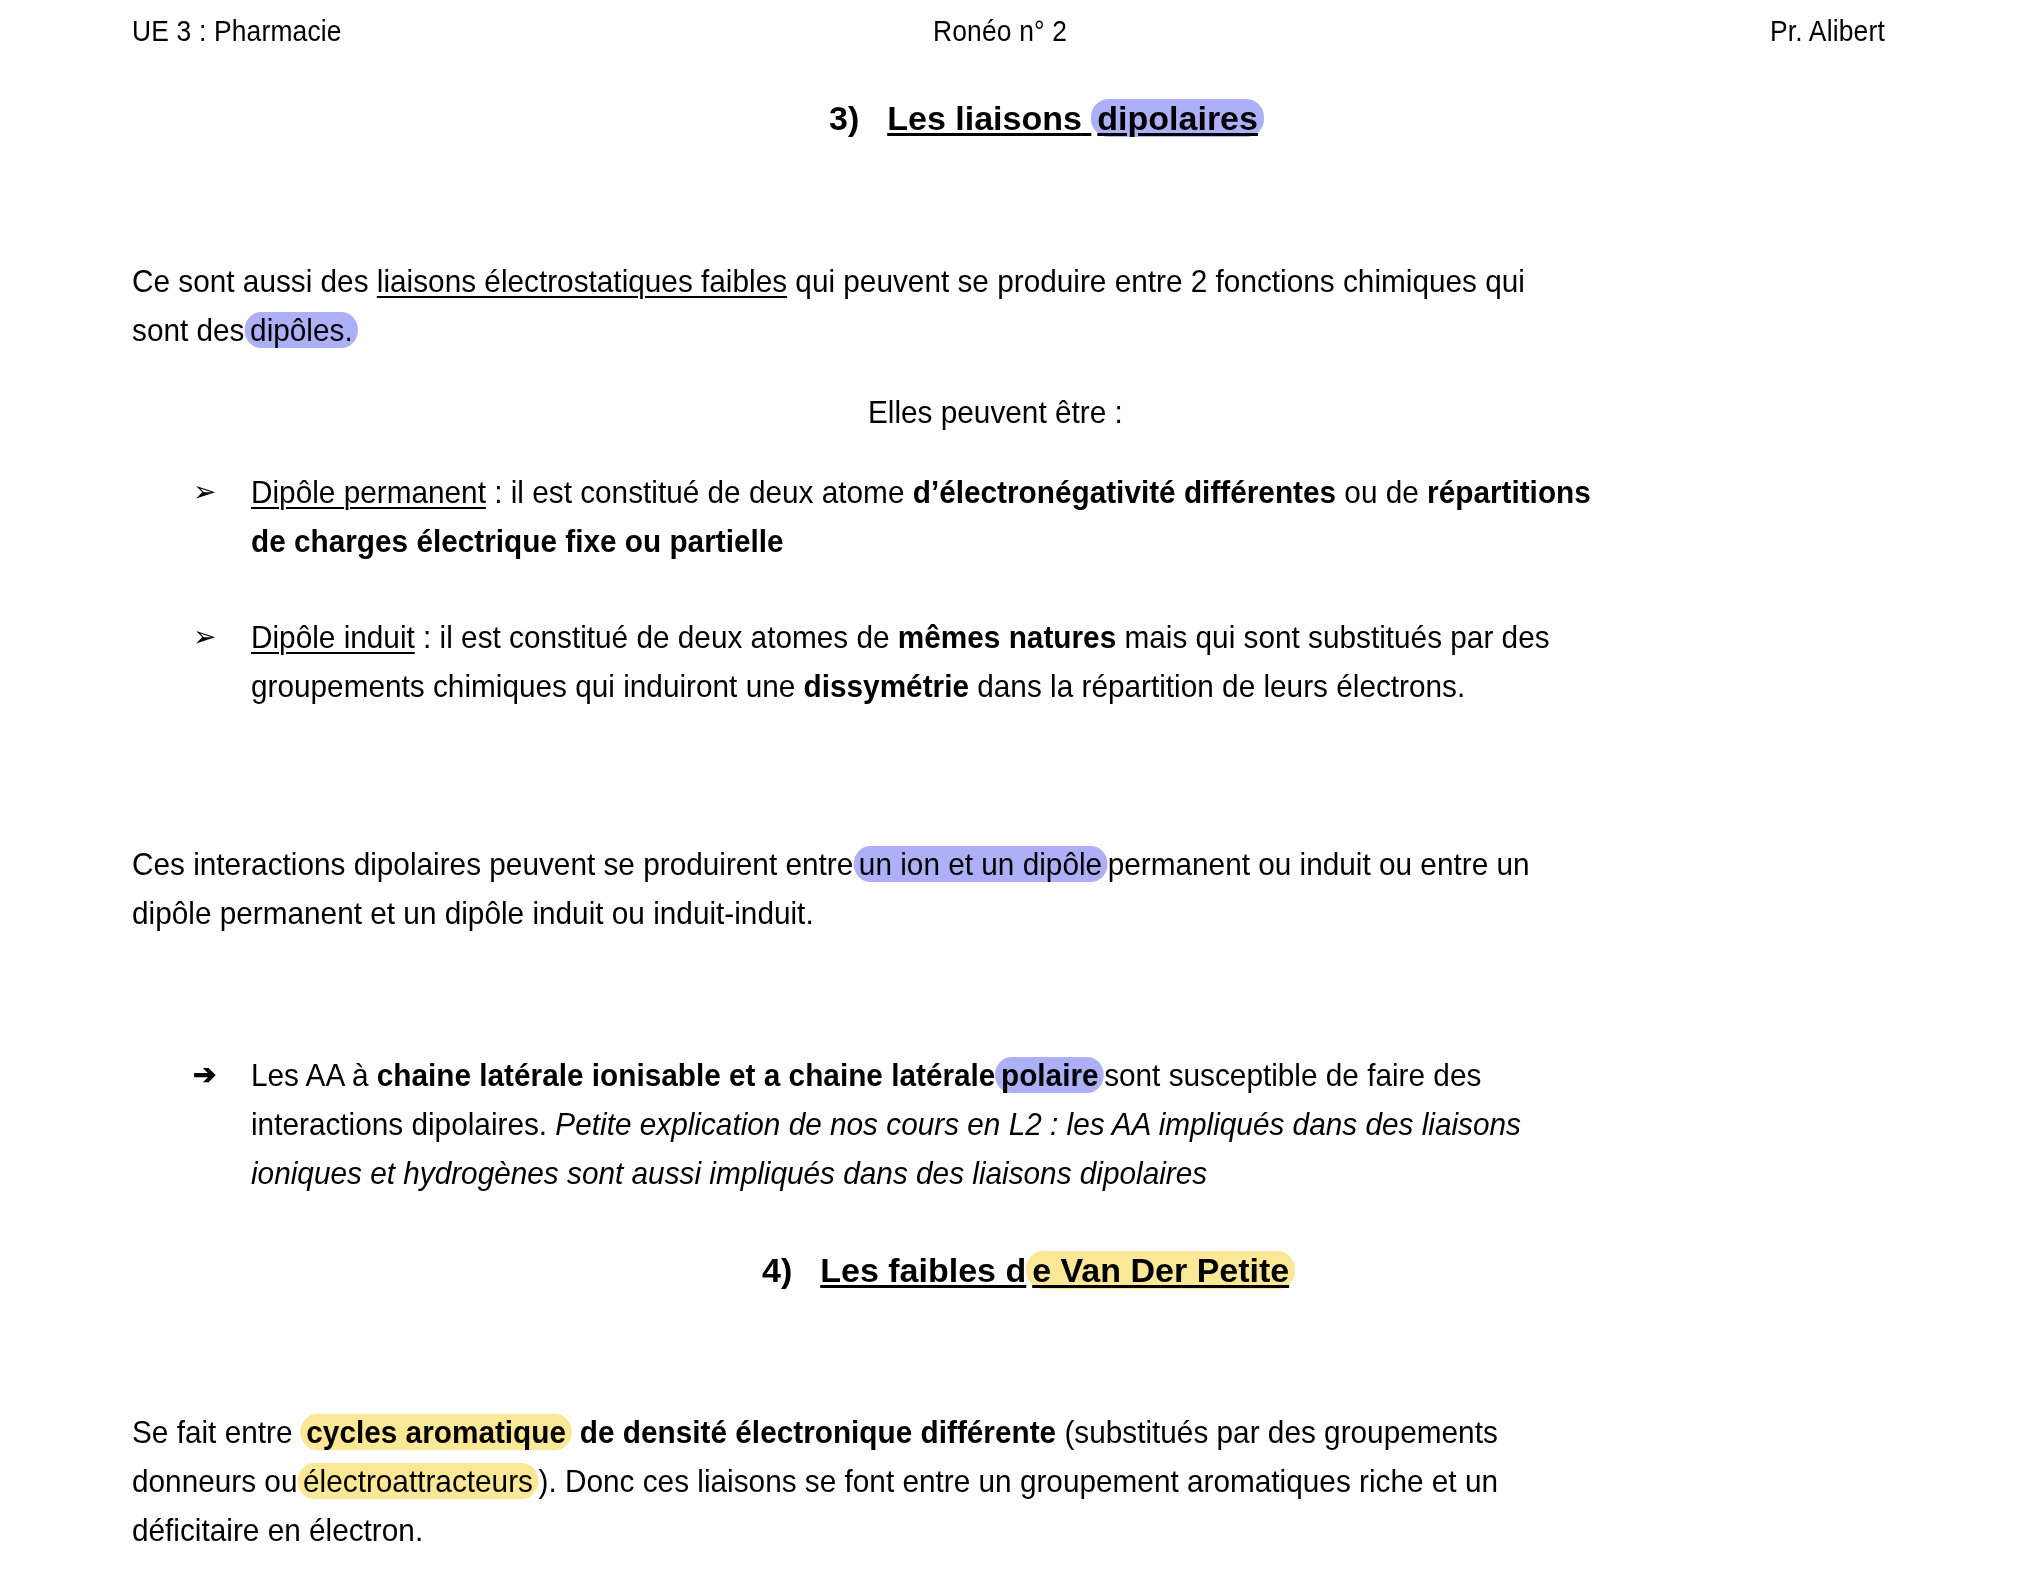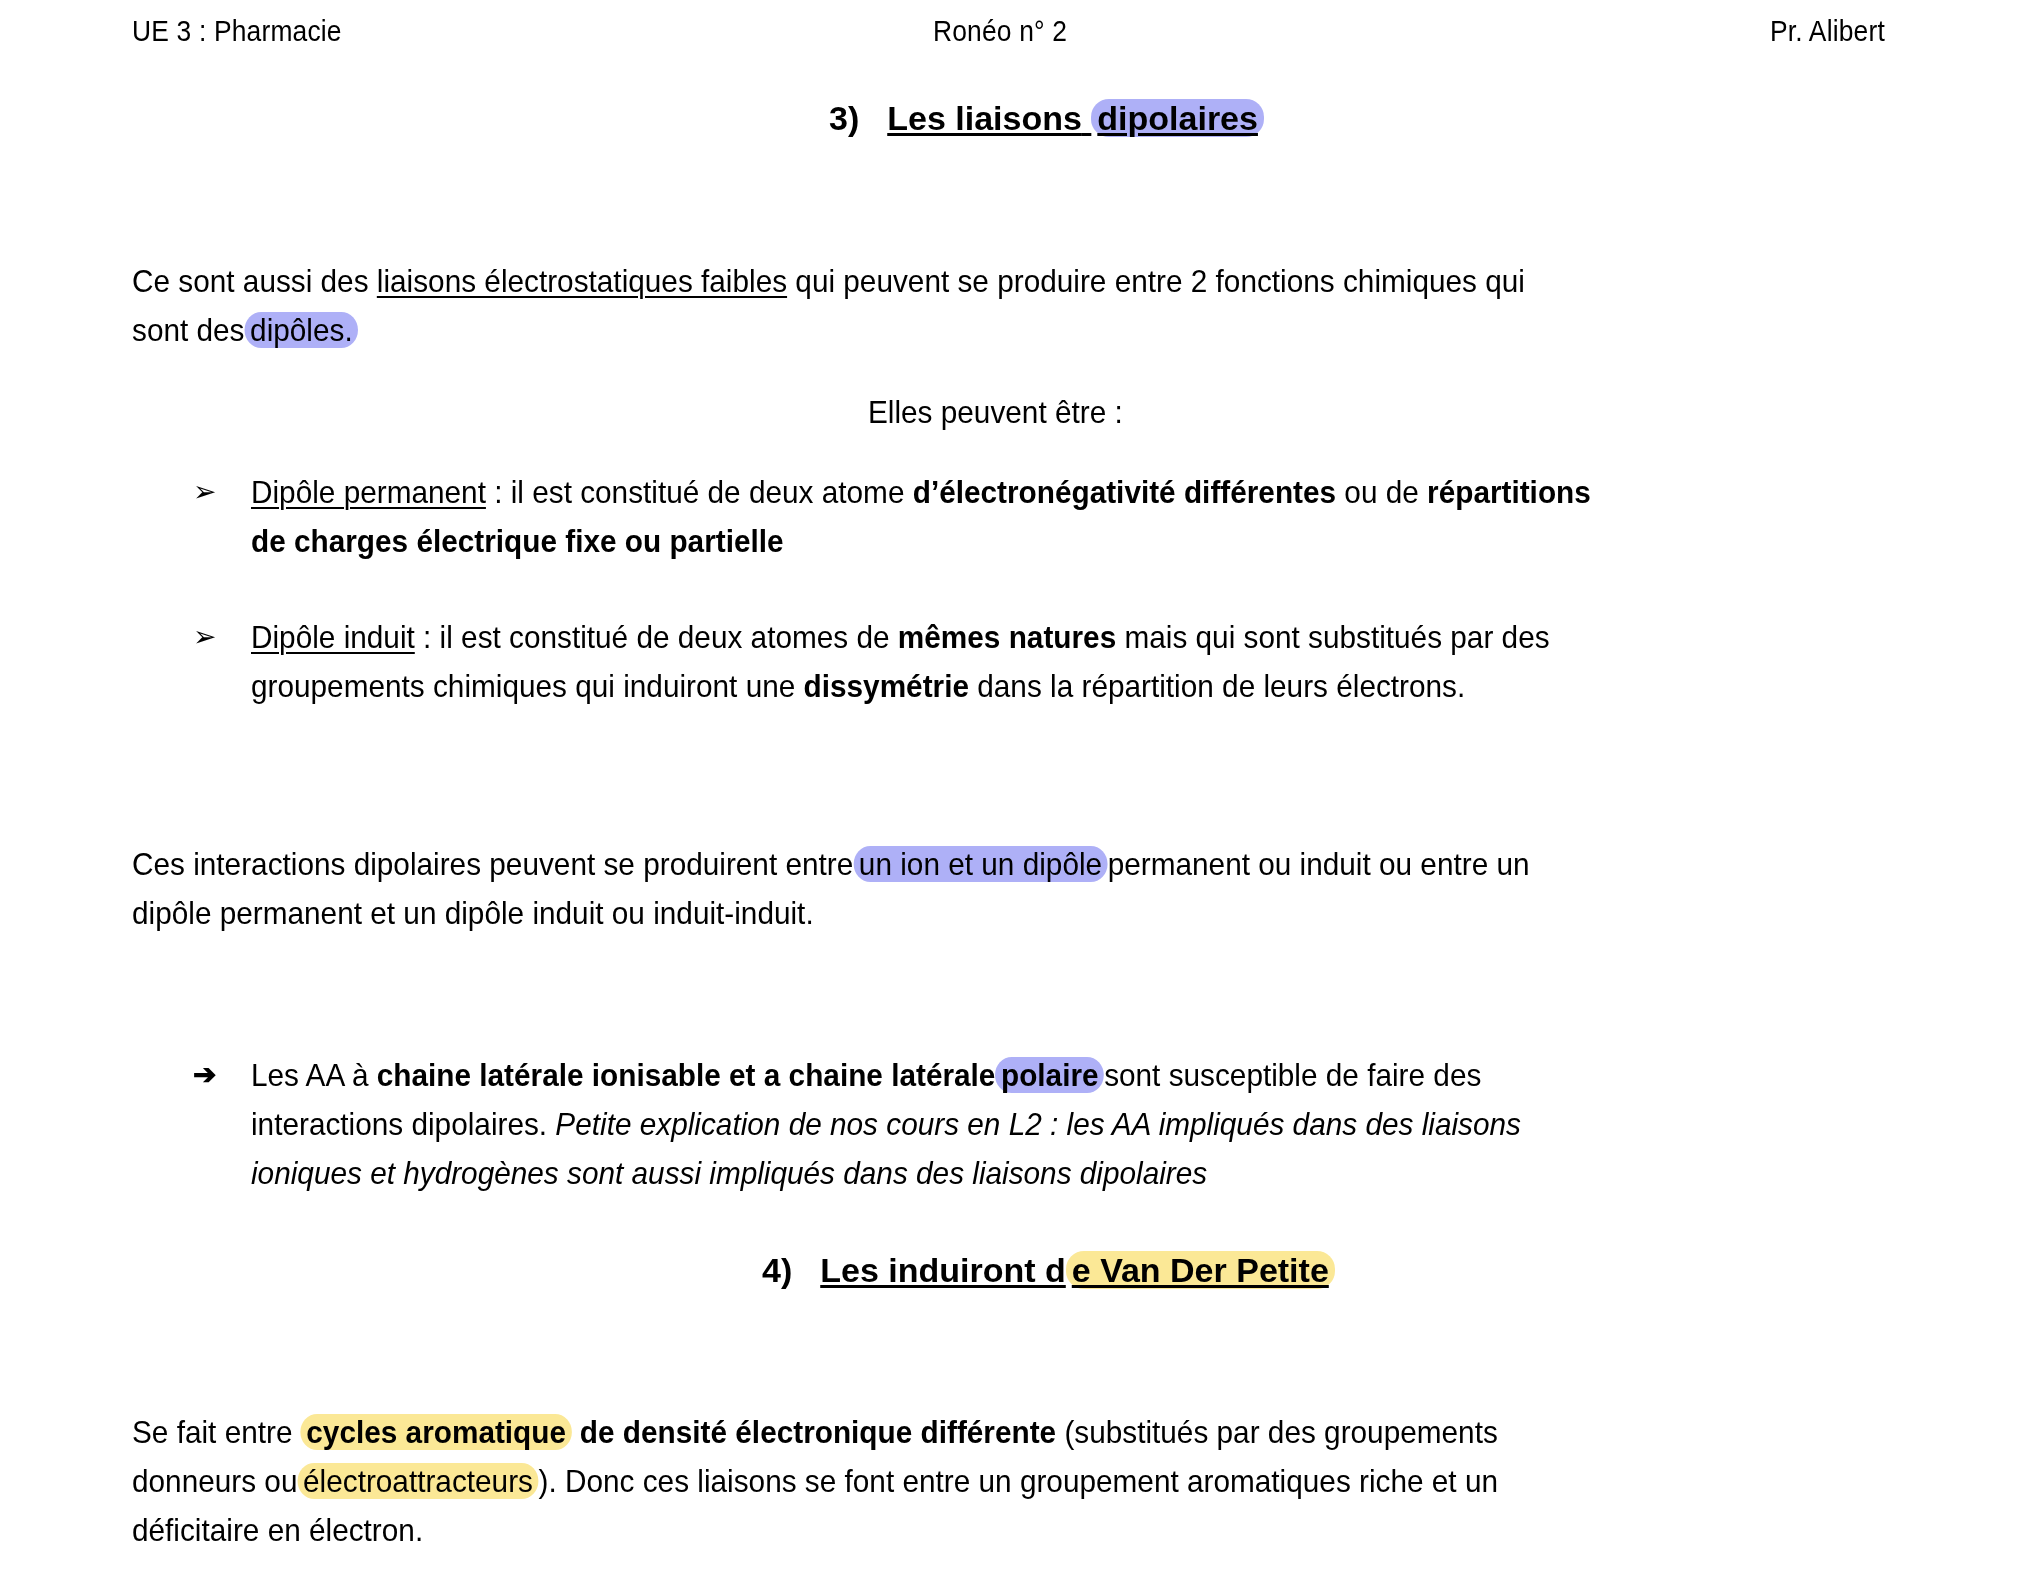--- a/index.html
+++ b/index.html
@@ -65,21 +65,21 @@
   <span>Les AA à </span><b>chaine latérale ionisable et a chaine latérale</b><b class="hl-blue">polaire</b><span>sont susceptible de faire des</span>
 </div>
 <div class="line" style="left:251px; top:1104px;">
   <span>interactions dipolaires. </span><i>Petite explication de nos cours en L2 : les AA impliqués dans des liaisons</i>
 </div>
 <div class="line" style="left:251px; top:1153px;">
   <i>ioniques et hydrogènes sont aussi impliqués dans des liaisons dipolaires</i>
 </div>
 
 <div class="heading" style="left:762px; top:1250px;">
-  <span class="num">4)</span><span class="title"><span>Les induiront d</span><span class="hl-yellow">e Van Der Petite</span></span>
+  <span class="num">4)</span><span class="title"><span>Les faibles d</span><span class="hl-yellow">e Van Der Petite</span></span>
 </div>
 
 <div class="line" style="left:132px; top:1412px;">
   <span>Se fait entre </span><b class="hl-yellow">cycles aromatique</b><b> de densité électronique différente</b><span> (substitués par des groupements</span>
 </div>
 <div class="line" style="left:132px; top:1461px;">
   <span>donneurs ou</span><span class="hl-yellow">électroattracteurs</span><span>). Donc ces liaisons se font entre un groupement aromatiques riche et un</span>
 </div>
 <div class="line" style="left:132px; top:1510px;">déficitaire en électron.</div>
 

